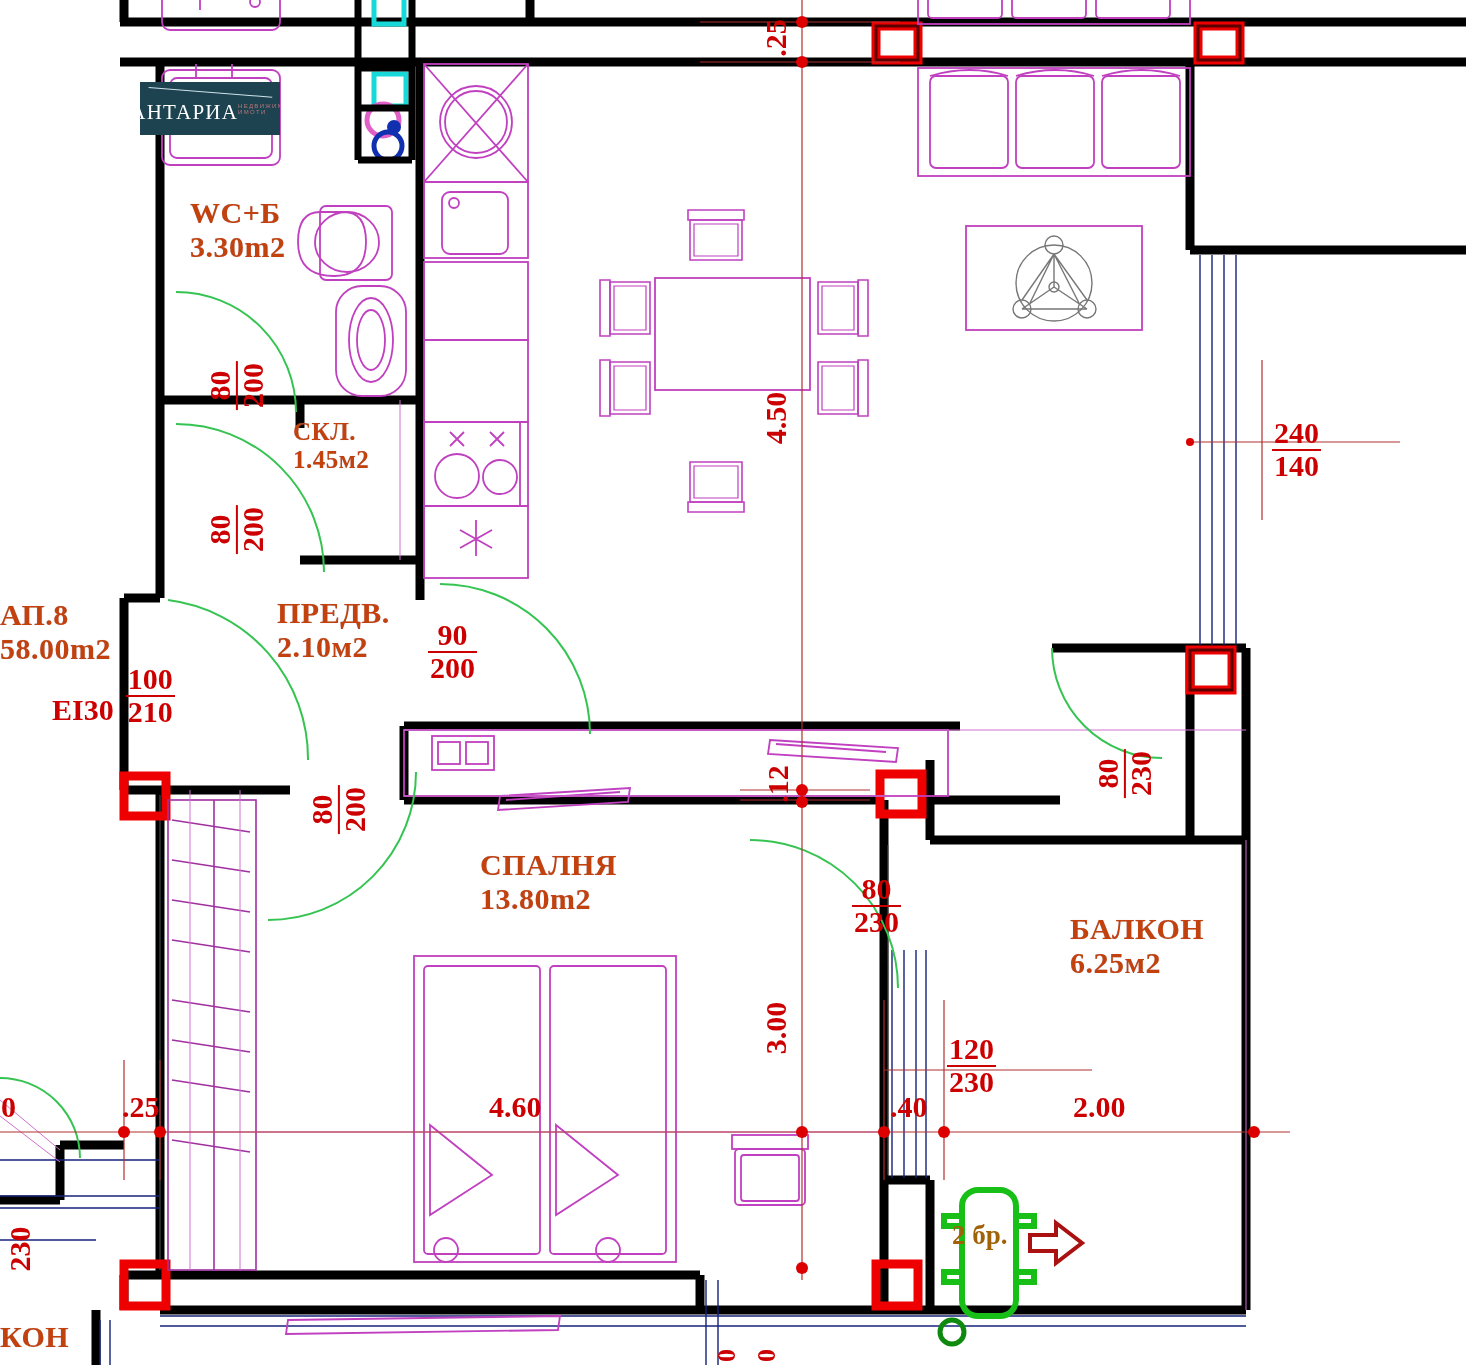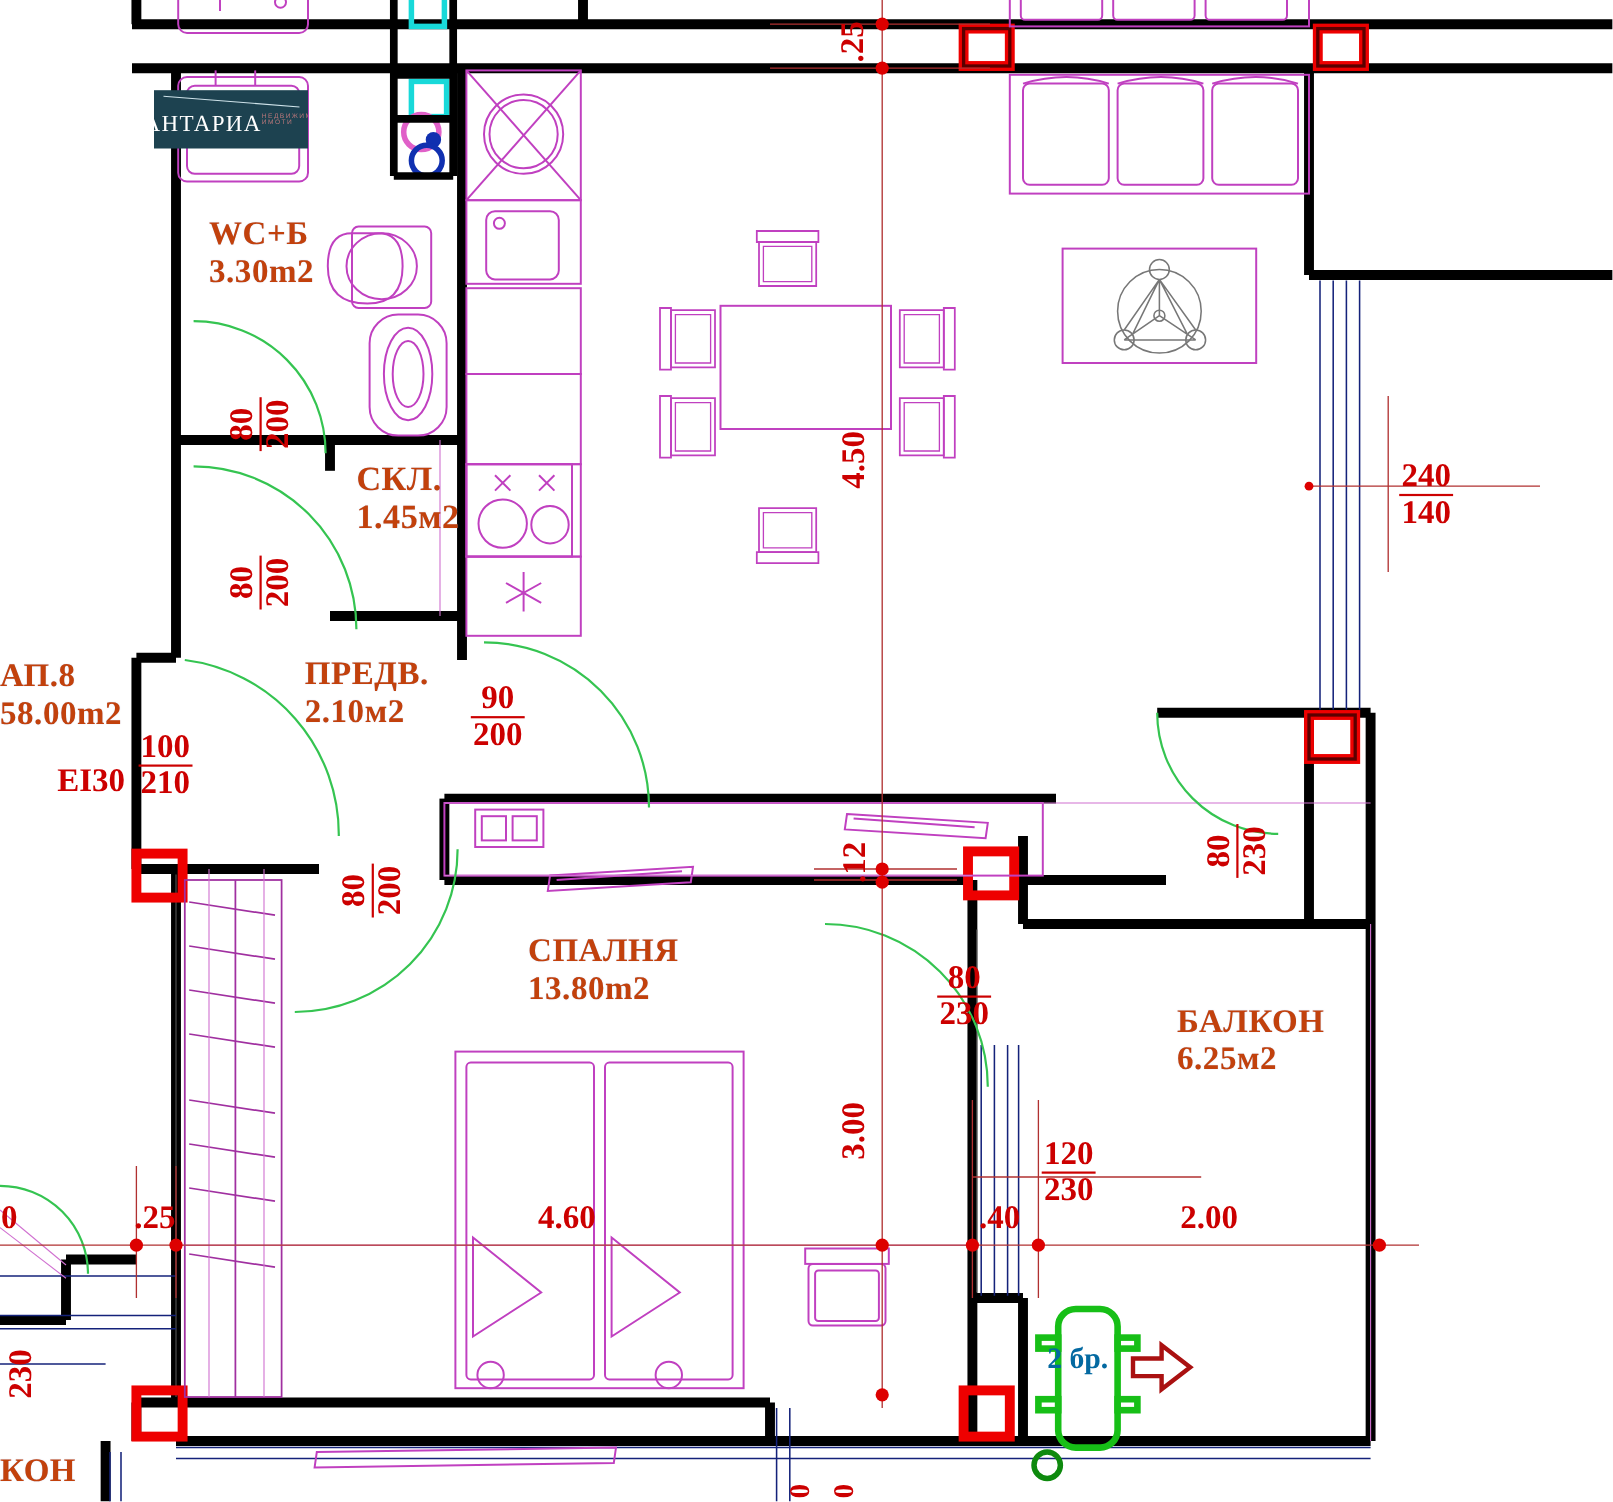--- a/index.html
+++ b/index.html
@@ -4,23 +4,23 @@
 <style>
   html,body{margin:0;padding:0;background:#ffffff;}
   body{width:1466px;height:1365px;overflow:hidden;font-family:"Liberation Serif",serif;}
   #plan{position:relative;width:1466px;height:1365px;background:#fff;}
   svg#canvas{position:absolute;left:0;top:0;width:1466px;height:1365px;}
 
   
   .lbl{position:absolute;white-space:nowrap;font-family:"Liberation Serif",serif;}
   .room{color:#c2410c;font-weight:bold;font-size:30px;line-height:1.12;letter-spacing:.5px;
         text-shadow:0 0 1px rgba(140,165,232,.5);}
-  .room.sm{font-size:31px;margin-left:31px;}
+  .room.sm{font-size:25px;}
   .dim{color:#cc0000;font-weight:bold;font-size:30px;}
-  .note{color:#0369a1;font-weight:bold;font-size:27px;}
+  .note{color:#a16207;font-weight:bold;font-size:27px;}
 
   
   .frac{display:inline-block;text-align:center;color:#cc0000;font-weight:bold;line-height:1.02;}
   .frac .num{display:block;padding:0 2px;}
   .frac .den{display:block;border-top:2px solid #cc0000;padding:0 2px;}
   .frac.h{font-size:30px;}
   .rot{transform:rotate(-90deg);transform-origin:center center;}
   .rotbox{position:absolute;display:flex;align-items:center;justify-content:center;}
 
   

